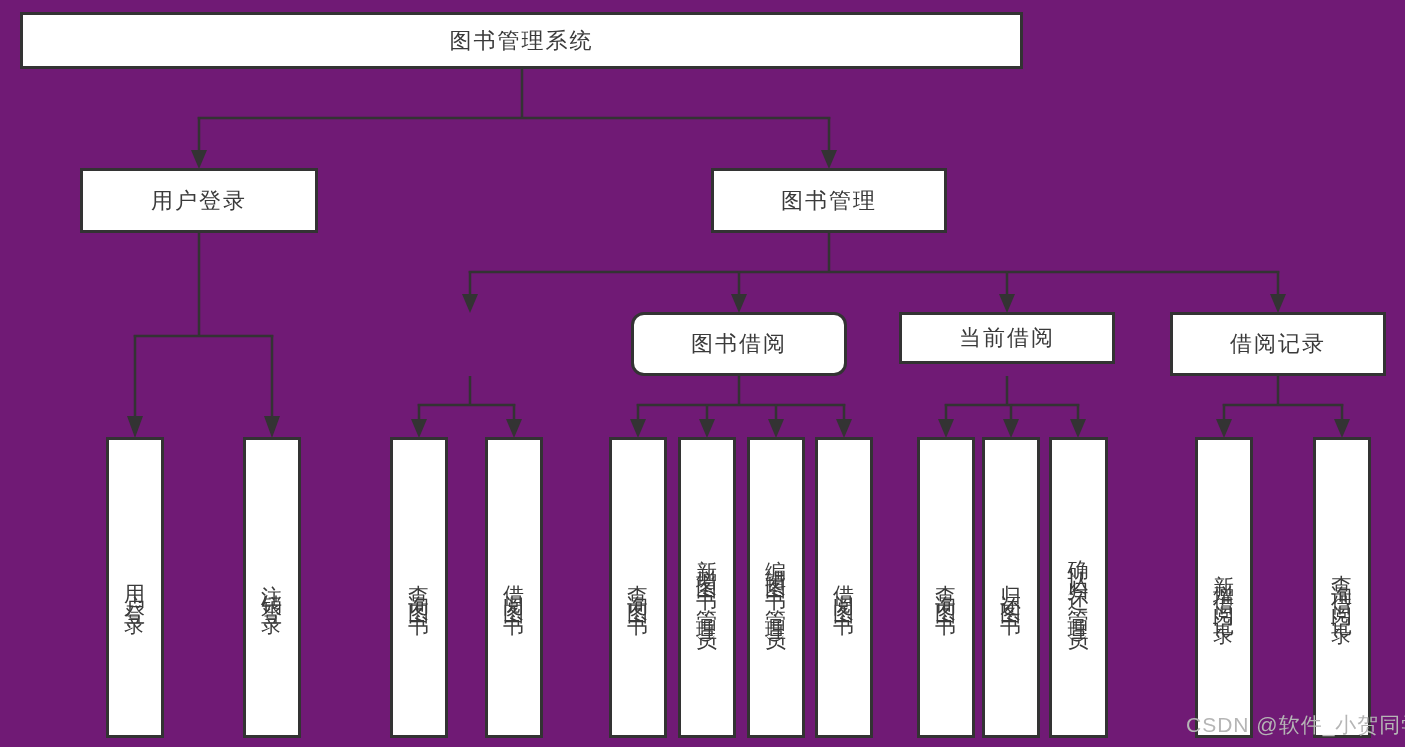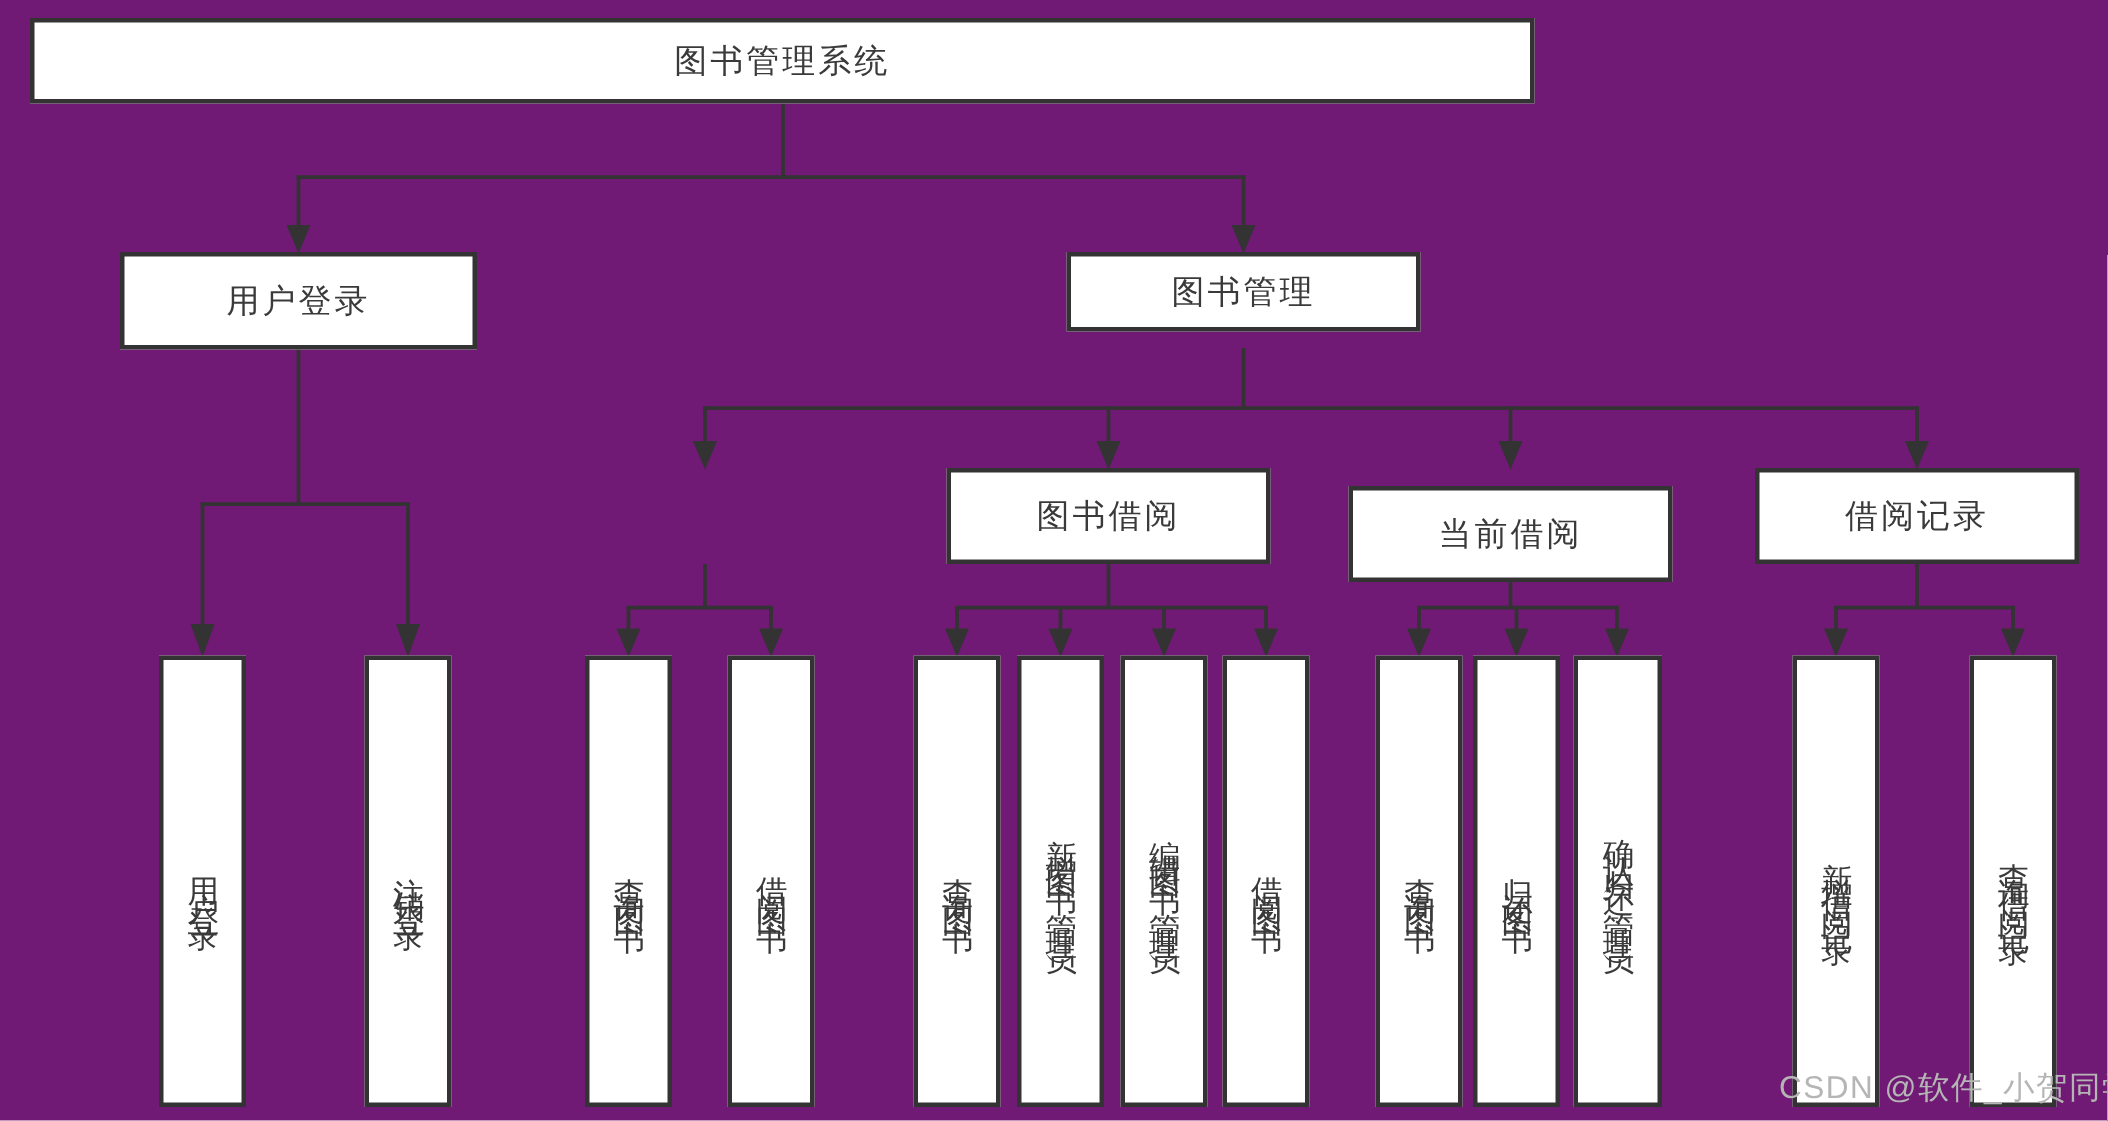--- a/index.html
+++ b/index.html
@@ -122,28 +122,28 @@
     </g>
   </svg>
 
   <div class="box hbox" style="left:20px; top:12px; width:1003px; height:57px;">
     <span>图书管理系统</span>
   </div>
 
   <div class="box hbox" style="left:80px; top:168px; width:238px; height:65px;">
     <span>用户登录</span>
   </div>
-  <div class="box hbox" style="left:711px; top:168px; width:236px; height:53px;">
+  <div class="box hbox" style="left:711px; top:168px; width:236px; height:65px;">
     <span>图书管理</span>
   </div>
 
-  <div class="box hbox" style="left:631px; top:312px; width:216px; height:64px;">
+  <div class="box hbox" style="left:631px; top:312px; width:216px; height:64px;border-radius:13px;">
     <span>图书借阅</span>
   </div>
-  <div class="box hbox" style="left:899px; top:324px; width:216px; height:64px;">
+  <div class="box hbox" style="left:899px; top:312px; width:216px; height:52px;">
     <span>当前借阅</span>
   </div>
   <div class="box hbox" style="left:1170px; top:312px; width:216px; height:64px;text-align:right;">
     <span>借阅记录</span>
   </div>
 
   <div class="box vbox" style="left:106px; top:437px; width:58px; height:301px;">
     <span>用户登录</span>
   </div>
   <div class="box vbox" style="left:243px; top:437px; width:58px; height:301px;">

